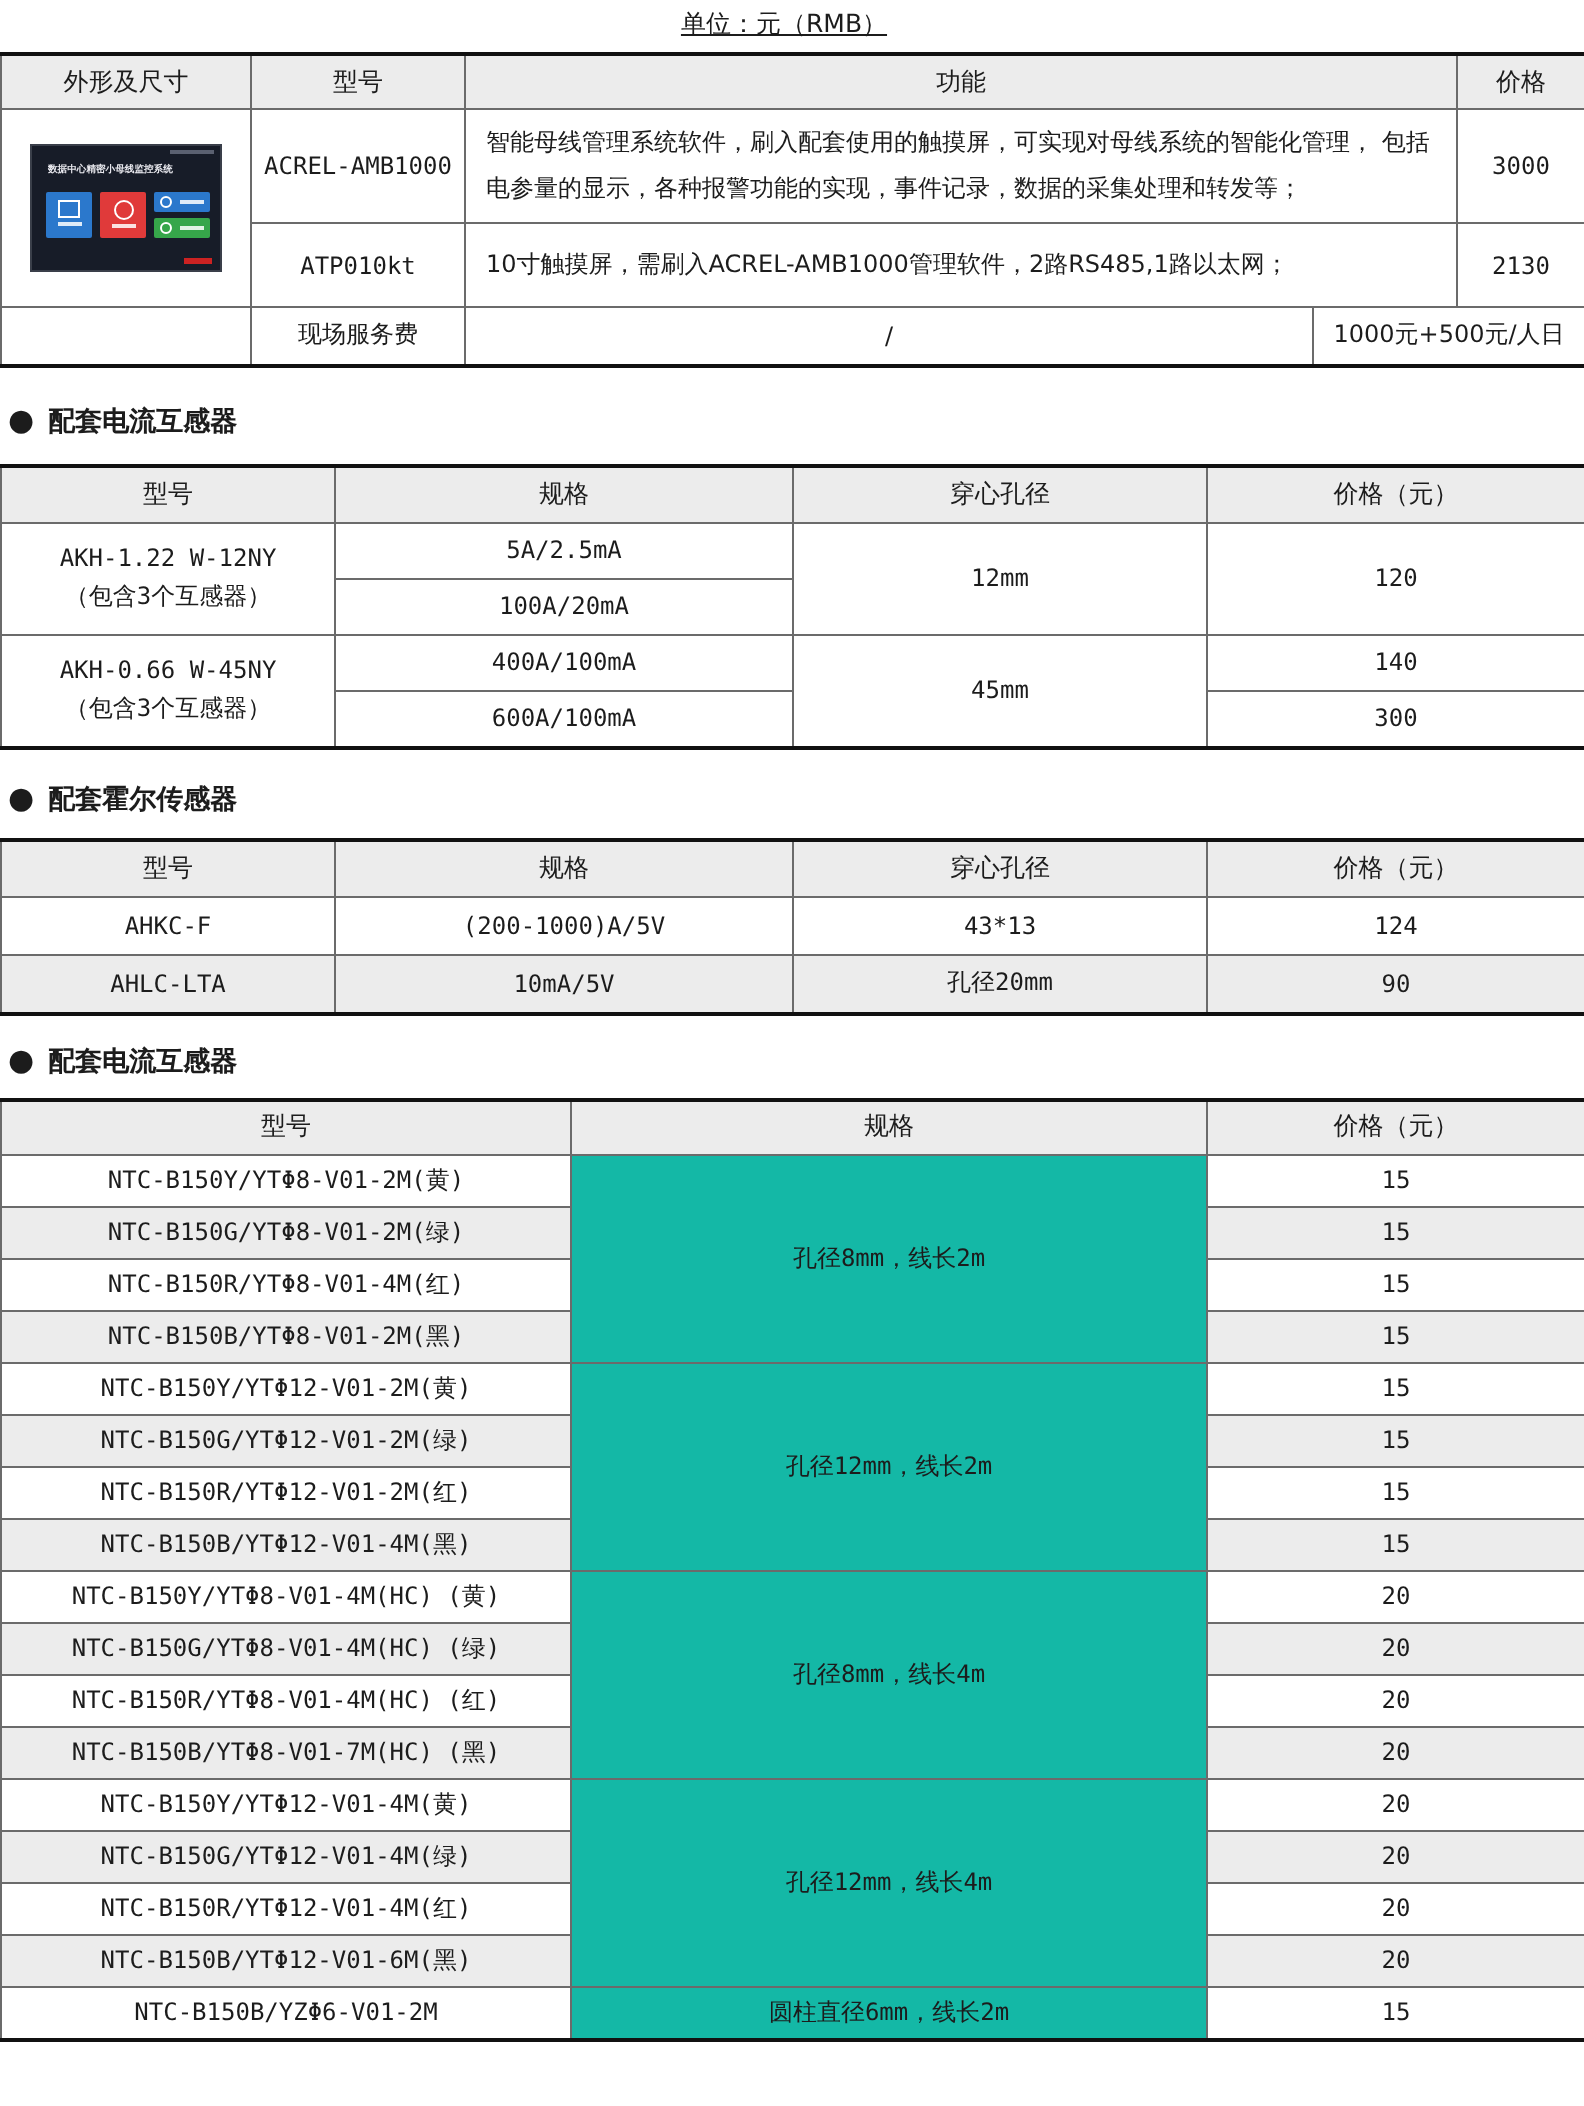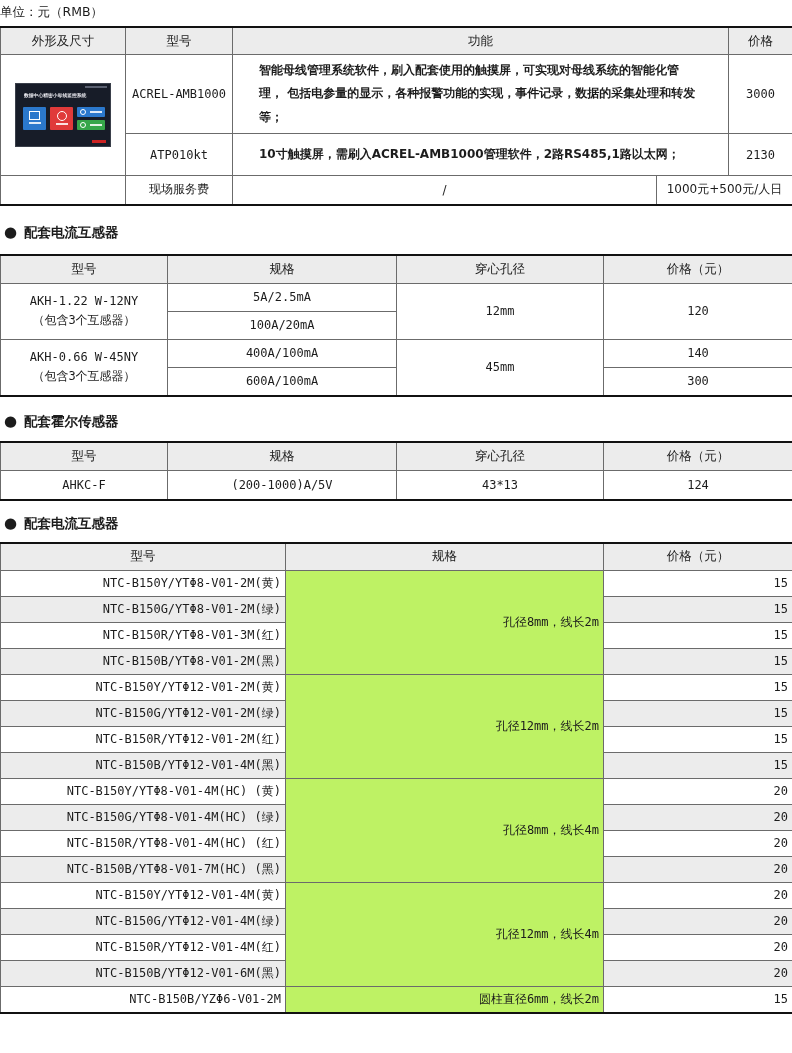--- a/index.html
+++ b/index.html
@@ -1,47 +1,47 @@
 <!DOCTYPE html>
 <html style="--header-bg: #ececec; --alt-bg: #ececec; --border: #6b6b6b; --frame: #111111; --screen-bg: #171c28; --tile-blue: #2b78cc; --tile-red: #e03a3a; --tile-green: #36a64a; --logo-red: #cc2222;"><head>
 <meta charset="utf-8">
 <style>
   html,body{margin:0;padding:0;}
   body{
     width:792px;height:1053px;overflow:hidden;background:#fff;position:relative;
     font-family:"DejaVu Sans","Liberation Sans",sans-serif;
     font-size:12px;color:#1c1c1c;
   }
-  .unit-note{ text-align:left;padding:4px 8px 0 0;font-size:12.5px;height:15px; }
+  .unit-note{ text-align:center;padding:4px 8px 0 0;font-size:12.5px;height:15px;text-decoration:underline; }
 
   table{ border-collapse:collapse;width:792px;table-layout:fixed;
          border:1px solid var(--border,#6b6b6b);
          border-top:2px solid var(--frame,#111);
          border-bottom:2px solid var(--frame,#111); }
   th,td{ border:1px solid var(--border,#6b6b6b);text-align:center;vertical-align:middle;
          padding:0 4px;font-weight:400; }
   th{ background:var(--header-bg,#ececec);font-size:12.5px; }
   .data-cell{ font-family:"DejaVu Sans Mono","Liberation Mono",monospace;font-size:12px; }
-  .func-cell{ text-align:left;padding:4px 26px;line-height:1.95;font-size:12px;font-weight:bold; }
+  .func-cell{ text-align:left;padding:4px 10px;line-height:1.95;font-size:12px; }
 
   .t1{ margin-top:7px; }
   .t1 th{ height:26px; }
 
   .section-title{ font-weight:bold;font-size:13.5px;margin:18px 0 12px 4px;
                   display:flex;align-items:center; }
   .section-title .bullet{ font-size:15px;margin-right:7px;line-height:1; }
   .st3{ margin-top:16px;margin-bottom:10px; }
   .st4{ margin-top:14px;margin-bottom:9px; }
 
   .t2 th{ height:27px; } .t2 td{ height:27px; }
   .t3 th{ height:27px; } .t3 td{ height:28px;margin-left:46px; }
-  .t4 th{ height:26px; } .t4 td{ height:25px;text-align:right; }
+  .t4 th{ height:26px; } .t4 td{ height:25px; }
   .t3 tbody tr:nth-child(even) td{ background:var(--alt-bg,#ececec); }
   .t4 tbody tr:nth-child(even) td{ background:var(--alt-bg,#ececec); }
-  .spec-merged{ background:#bef264; }
+  .spec-merged{ background:#14b8a6; }
   .model-2line div{ line-height:1.6; }
 
   
   .img-cell{ padding:0; }
   .screen{ width:96px;height:64px;margin:0 auto;position:relative;
            background:var(--screen-bg,#171c28);box-shadow:0 0 0 1px #3a3f4a inset; }
   .scr-title{ position:absolute;left:9px;top:9px;color:#e8e8ee;font-size:8px;
               white-space:nowrap;transform:scale(0.60);transform-origin:left top;font-weight:bold; }
   .scr-status{ position:absolute;right:4px;top:3px;width:22px;height:2px;background:#5a6070; }
   .tile{ position:absolute;border-radius:1px; }
@@ -190,20 +190,26 @@
       <th>价格（元）</th>
     </tr>
   </thead>
   <tbody>
     <tr>
       <td class="data-cell">AHKC-F</td>
       <td class="data-cell">(200-1000)A/5V</td>
       <td class="data-cell">43*13</td>
       <td class="data-cell">124</td>
     </tr>
+    <tr>
+      <td class="data-cell">AHLC-LTA</td>
+      <td class="data-cell">10mA/5V</td>
+      <td class="data-cell">孔径20mm</td>
+      <td class="data-cell">90</td>
+    </tr>
   </tbody>
 </table>
 
 <div class="section-title st4">
   <span class="bullet">●</span>
   <span>配套电流互感器</span>
 </div>
 <table class="t4">
   <colgroup>
       <col style="width:285px">
@@ -221,21 +227,21 @@
     <tr>
       <td class="data-cell">NTC-B150Y/YTΦ8-V01-2M(黄)</td>
       <td rowspan="4" class="data-cell spec-merged">孔径8mm，线长2m</td>
       <td class="data-cell">15</td>
     </tr>
     <tr>
       <td class="data-cell">NTC-B150G/YTΦ8-V01-2M(绿)</td>
       <td class="data-cell">15</td>
     </tr>
     <tr>
-      <td class="data-cell">NTC-B150R/YTΦ8-V01-3M(红)</td>
+      <td class="data-cell">NTC-B150R/YTΦ8-V01-4M(红)</td>
       <td class="data-cell">15</td>
     </tr>
     <tr>
       <td class="data-cell">NTC-B150B/YTΦ8-V01-2M(黑)</td>
       <td class="data-cell">15</td>
     </tr>
     <tr>
       <td class="data-cell">NTC-B150Y/YTΦ12-V01-2M(黄)</td>
       <td rowspan="4" class="data-cell spec-merged">孔径12mm，线长2m</td>
       <td class="data-cell">15</td>

